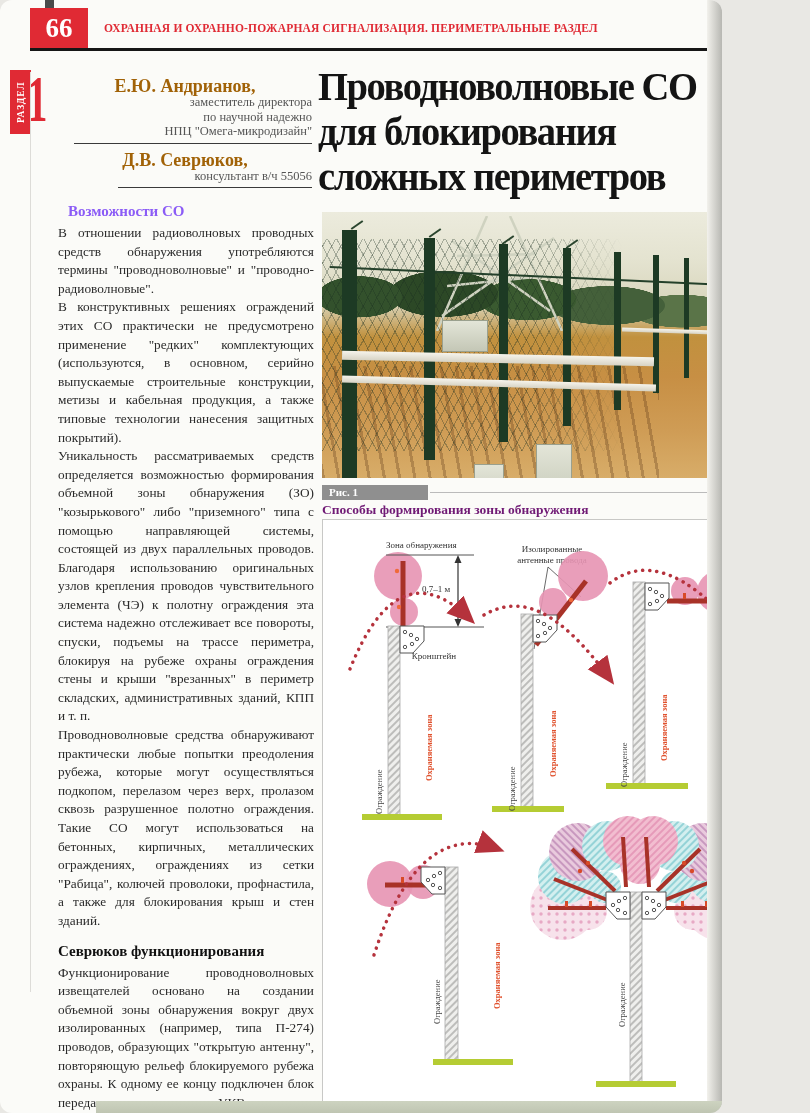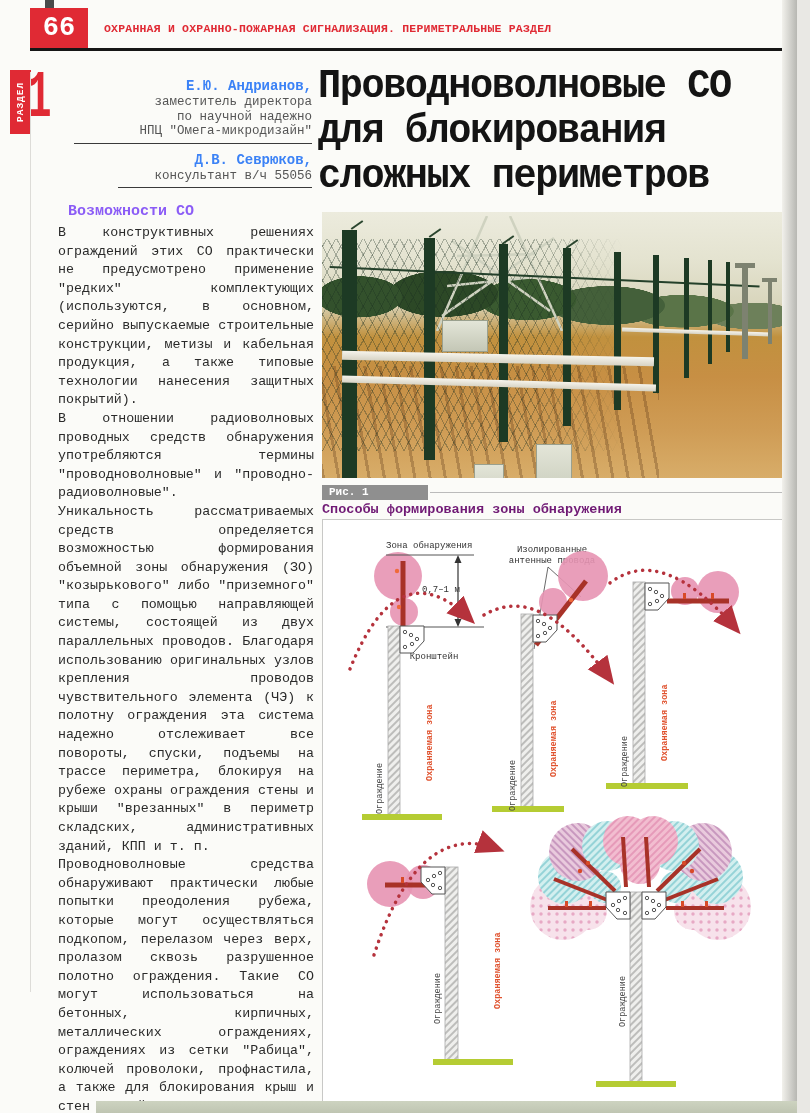--- a/index.html
+++ b/index.html
@@ -1,35 +1,35 @@
 <!DOCTYPE html>
 <html><head>
 <meta charset="utf-8">
 <style>
   html,body{margin:0;padding:0;background:#e9e8e4;}
-  .page{position:relative;width:797px;height:1113px;background:#fbfbf8;overflow:hidden;
-        font-family:Liberation Mono, monospace;color:#222;}
+  .page{position:relative;width:722px;height:1113px;background:#fbfbf8;overflow:hidden;
+        font-family:Liberation Serif, serif;color:#222;border-radius:12px;}
   .abs{position:absolute;}
   
   .pagenum{left:30px;top:8px;width:58px;height:40px;background:#e02a34;color:#fff;
            font-size:27px;font-weight:bold;display:flex;align-items:center;justify-content:center;}
   .runhead{left:104px;top:22px;font-size:11.5px;font-weight:bold;color:#e02a34;letter-spacing:.2px;}
   .headrule{left:30px;top:48px;width:760px;height:3px;background:#161616;}
   .cornertick{left:45px;top:0;width:9px;height:9px;background:#4a4a4a;}
   
   .tabbox{left:10px;top:70px;width:21px;height:64px;background:#e02a34;}
   .tabtext{left:10px;top:70px;width:21px;height:64px;color:#fff;font-size:9.5px;font-weight:bold;
            display:flex;align-items:center;justify-content:center;
            writing-mode:vertical-rl;transform:rotate(180deg);letter-spacing:1px;}
   .tabone{left:27px;top:64px;font-size:66px;line-height:70px;font-weight:bold;color:#e02a34;
           transform:scaleX(.62);transform-origin:left top;}
   .leftline{left:30px;top:72px;width:1px;height:920px;background:#dddcd8;}
   
   .authors{left:58px;top:78px;width:254px;text-align:right;}
-  .aname{font-size:14px;font-weight:bold;color:#3b82f6;line-height:17px;}
+  .aname{font-size:18px;font-weight:bold;color:#a16207;line-height:17px;text-align:center;}
   .arole{font-size:12.5px;color:#555;line-height:14.5px;}
   .aline{height:1px;background:#3a3a3a;margin-top:4px;}
   
   .title{left:318px;top:64px;width:486px;font-size:41px;line-height:45px;font-weight:bold;
          color:#141414;letter-spacing:-1.5px;transform:scaleX(.94);transform-origin:left top;white-space:nowrap;}
   
   .col{left:58px;top:203px;width:256px;}
   .h1{font-size:15px;font-weight:bold;margin:0 0 4px 10px;color:#8b5cf6;}
   .h2{font-size:15px;font-weight:bold;margin:12px 0 4px 0;color:#111;}
   .col p{margin:0;font-size:13.3px;line-height:18.6px;text-align:justify;color:#2a2a2a;}
@@ -95,22 +95,22 @@
   </div>
 
   <div class="abs title">
     <div>Проводноволновые СО</div>
     <div>для блокирования</div>
     <div>сложных периметров</div>
   </div>
 
   <div class="abs col">
     <div class="h1">Возможности СО</div>
+    <p>В отношении радиоволновых проводных средств обнаружения употребляются термины "проводноволновые" и "проводно-радиоволновые".</p>
     <p>В конструктивных решениях ограждений этих СО практически не предусмотрено применение "редких" комплектующих (используются, в основном, серийно выпускаемые строительные конструкции, метизы и кабельная продукция, а также типовые технологии нанесения защитных покрытий).</p>
-    <p>В отношении радиоволновых проводных средств обнаружения употребляются термины "проводноволновые" и "проводно-радиоволновые".</p>
     <p>Уникальность рассматриваемых средств определяется возможностью формирования объемной зоны обнаружения (ЗО) "козырькового" либо "приземного" типа с помощью направляющей системы, состоящей из двух параллельных проводов. Благодаря использованию оригинальных узлов крепления проводов чувствительного элемента (ЧЭ) к полотну ограждения эта система надежно отслеживает все повороты, спуски, подъемы на трассе периметра, блокируя на рубеже охраны ограждения стены и крыши "врезанных" в периметр складских, административных зданий, КПП и т. п.</p>
     <p>Проводноволновые средства обнаруживают практически любые попытки преодоления рубежа, которые могут осуществляться подкопом, перелазом через верх, пролазом сквозь разрушенное полотно ограждения. Такие СО могут использоваться на бетонных, кирпичных, металлических ограждениях, ограждениях из сетки "Рабица", колючей проволоки, профнастила, а также для блокирования крыш и стен зданий.</p>
     <div class="h2">Севрюков функционирования</div>
     <p>Функционирование проводноволновых извещателей основано на создании объемной зоны обнаружения вокруг двух изолированных (например, типа П-274) проводов, образующих "открытую антенну", повторяющую рельеф блокируемого рубежа охраны. К одному ее концу подключен блок передатчика – генератор УКВ-энергии, к другому – блок приемника. В комплект входят узлы крепления проводов направляющей системы, кронштейны и изолирующие консоли. Вокруг проводов создается электромагнитное поле, форми-</p>
   </div>
 
   <div class="abs photo">
     <div class="trees"></div>
     <svg style="position:absolute;left:90px;top:4px;" width="180" height="115">
       <g stroke="#cfd2c0" stroke-width="2.5" fill="none">

